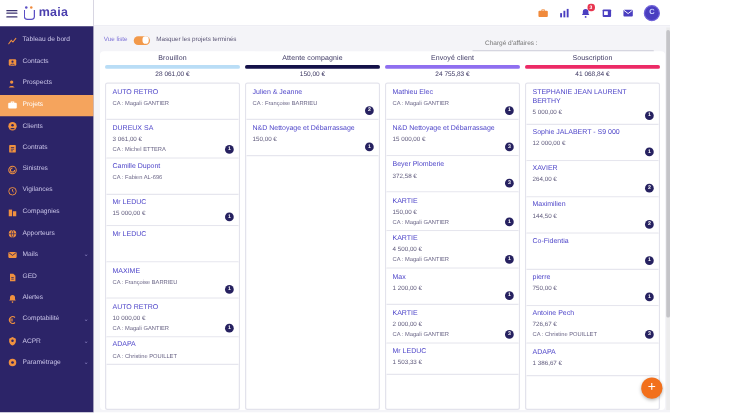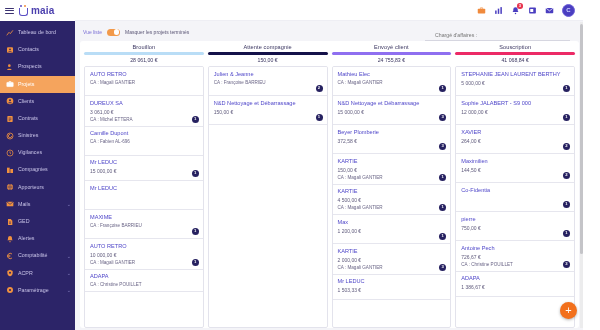--- a/index.html
+++ b/index.html
@@ -2,21 +2,21 @@
 <html><head>
 <meta charset="utf-8">
 <style>
   * { box-sizing: border-box; margin: 0; padding: 0; }
   html, body {
     width: 600px; height: 330px;
     font-family: "Liberation Sans", sans-serif;
     background: #ffffff;
     overflow: hidden;
   }
-  #app { position: relative; width: 583px; height: 330px; display: flex; }
+  #app { position: relative; width: 536px; height: 330px; display: flex; }
 
   
   .sidebar {
     width: 75px; height: 330px;
     background: #2c2468;
     flex: 0 0 75px;
     display: flex; flex-direction: column;
     overflow: hidden;
   }
   .sidebar-top {

